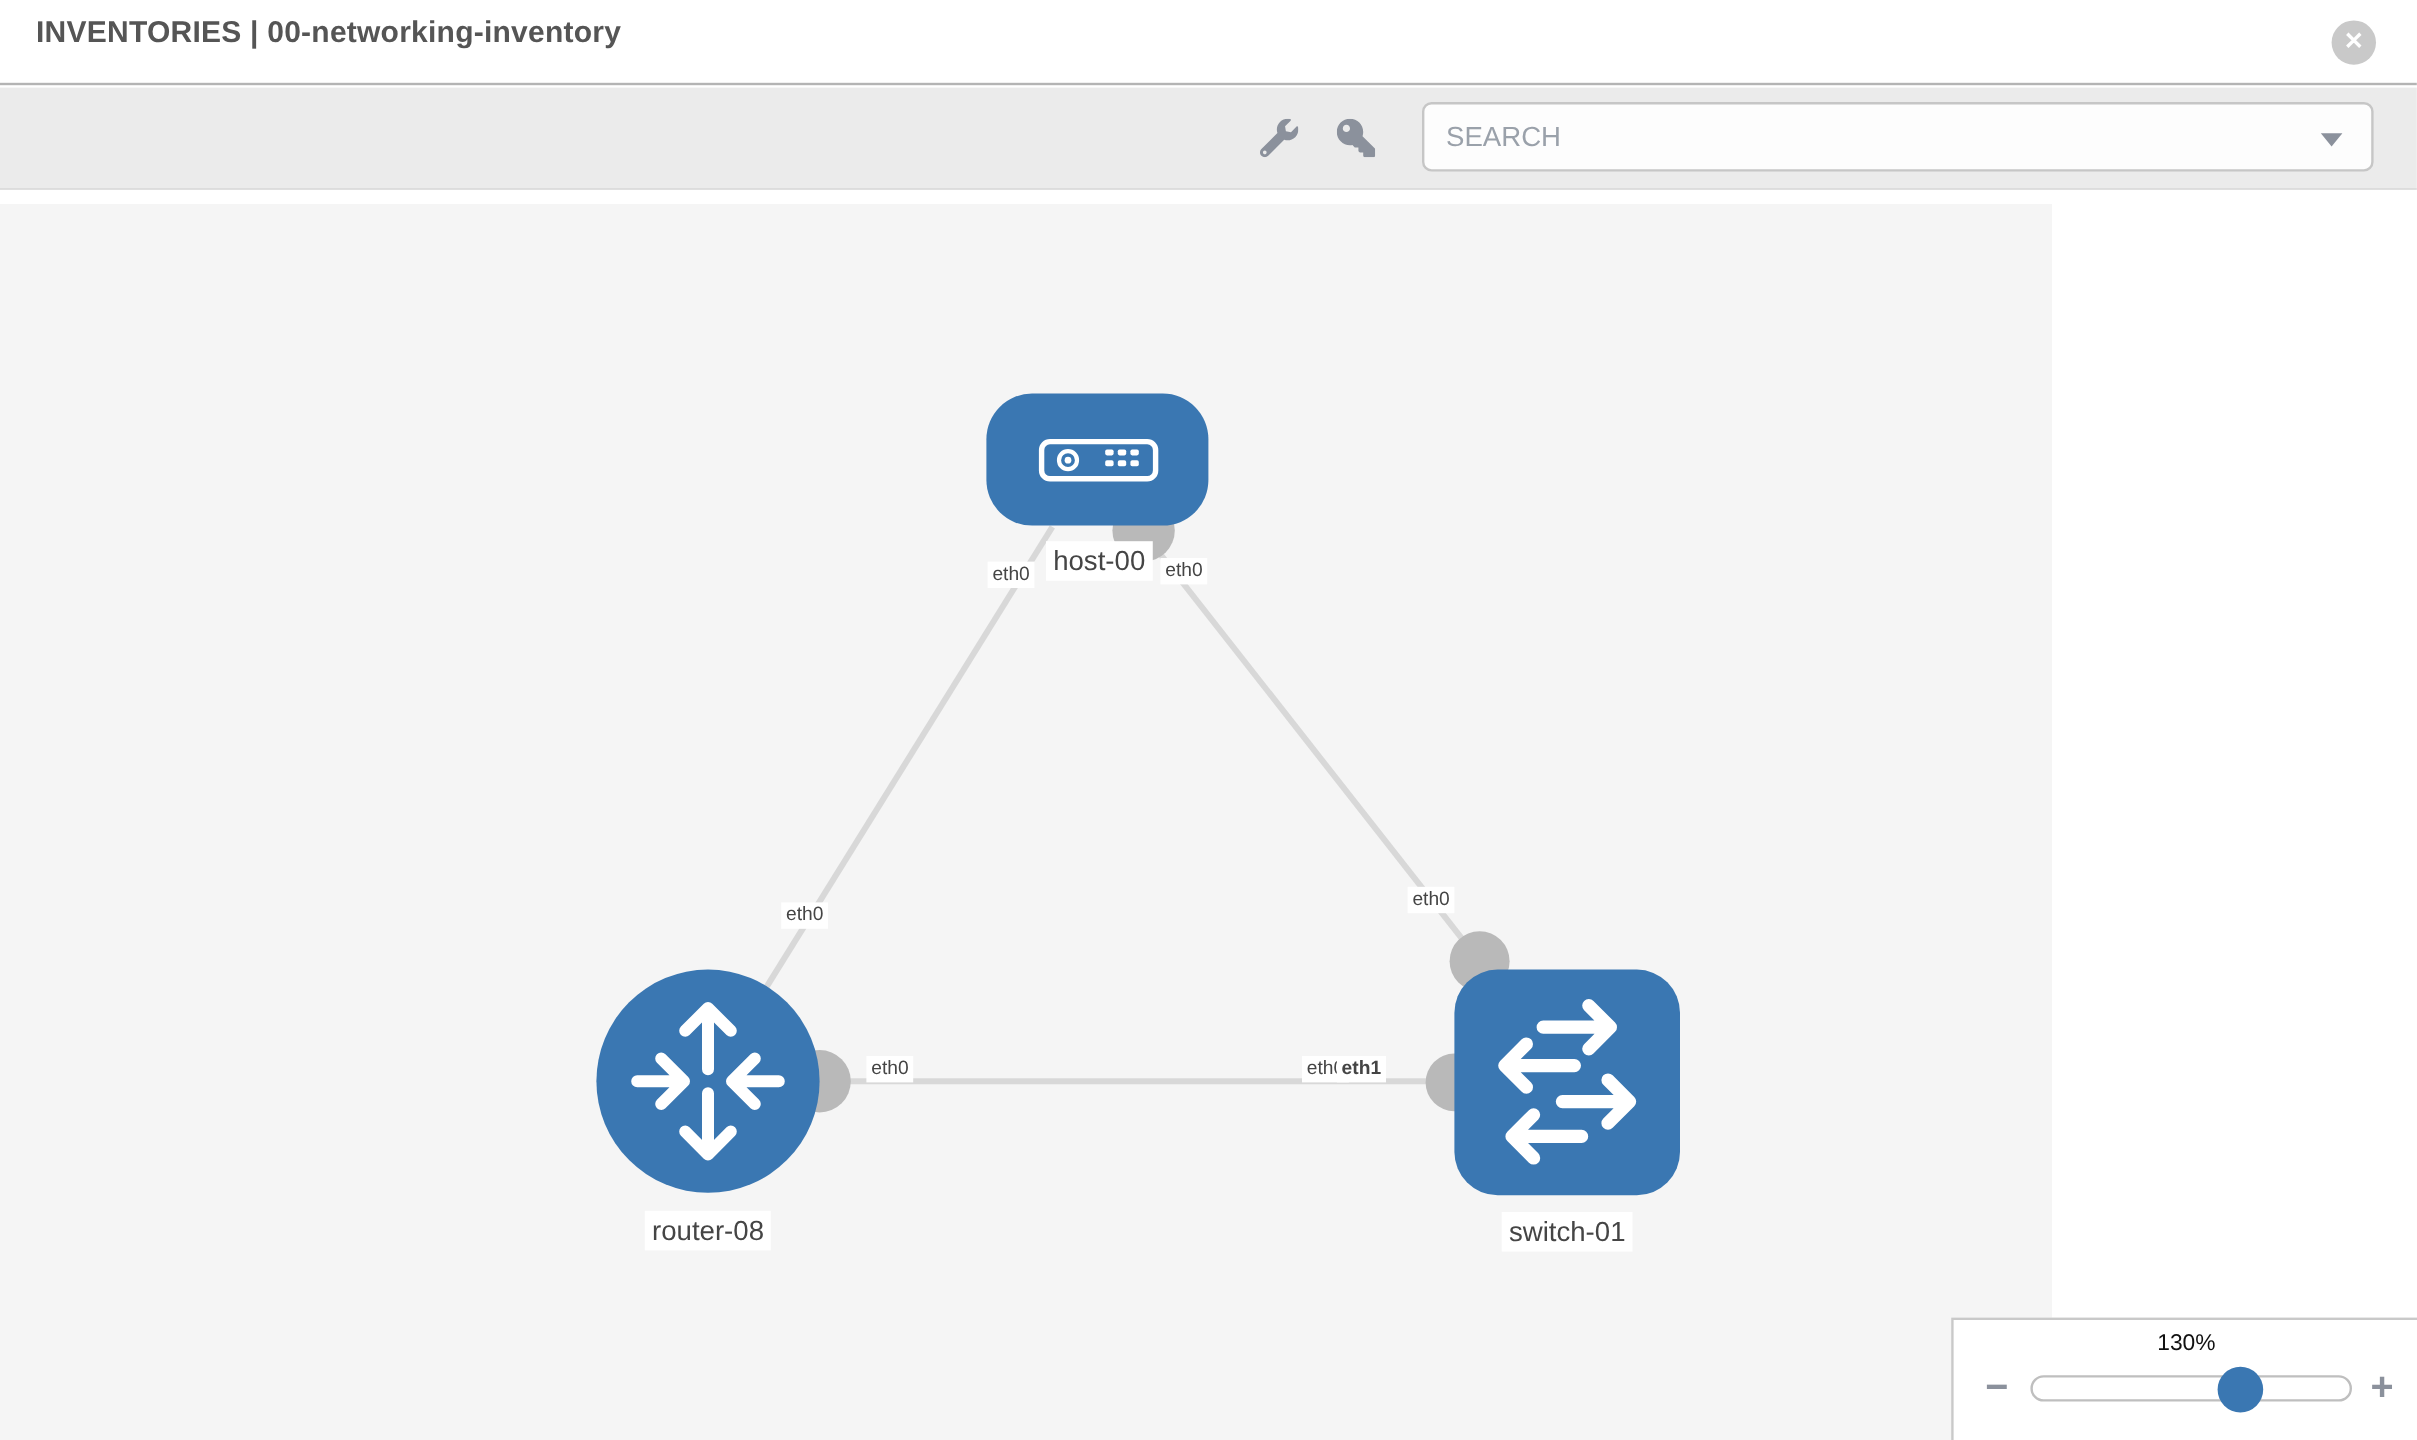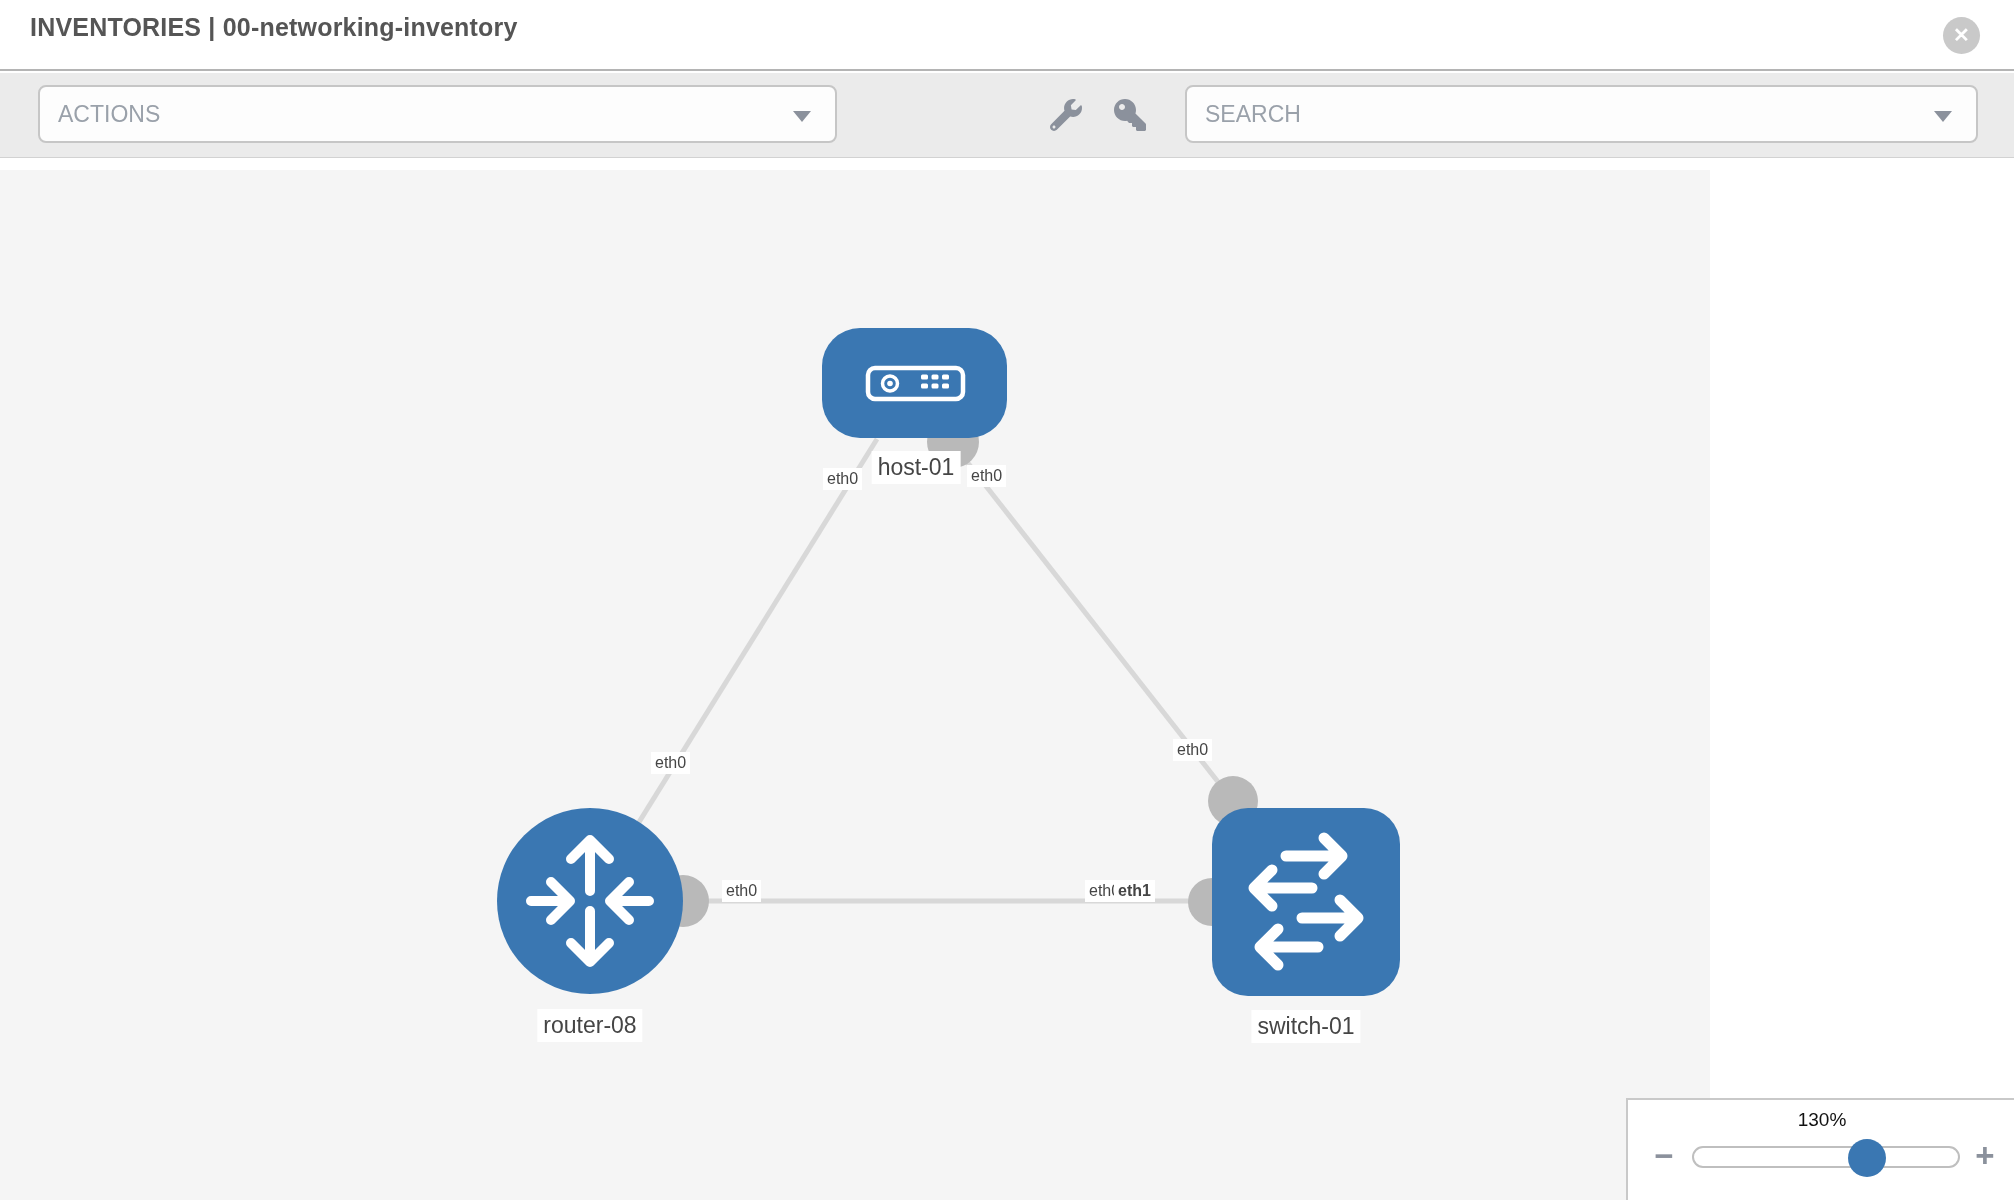--- a/index.html
+++ b/index.html
@@ -56,24 +56,20 @@
 </head>
 <body>
 
 <div class="header">
   <div class="title">INVENTORIES | 00-networking-inventory</div>
   <div class="close-btn">✕</div>
 </div>
 
 <div class="toolbar">
 
-  <div class="combo" style="left:38px; width:799px;">
-    <span class="combo-label">ACTIONS</span>
-    <span class="combo-caret"></span>
-  </div>
 
   <span class="tool-icon" style="left:1050px;">
     <svg viewBox="0 0 512 512">
         <path d="M507.73 109.1c-2.24-9.03-13.54-12.09-20.12-5.51l-74.36 74.36-67.88-11.31-11.31-67.88 74.36-74.36c6.62-6.62 3.43-17.9-5.66-20.16-47.38-11.74-99.55.91-136.58 37.93-39.64 39.64-50.55 97.1-34.05 147.2L18.74 402.76c-24.99 24.99-24.99 65.51 0 90.5 24.99 24.99 65.51 24.99 90.5 0l213.21-213.21c50.12 16.71 107.47 5.68 147.37-34.22 37.07-37.07 49.7-89.32 37.91-136.73zM64 472c-13.25 0-24-10.75-24-24 0-13.26 10.75-24 24-24s24 10.74 24 24c0 13.25-10.75 24-24 24z"></path>
       </svg>
   </span>
 
   <span class="tool-icon" style="left:1114px;">
     <svg viewBox="0 0 512 512">
         <g transform="translate(512,0) scale(-1,1)">
@@ -140,21 +136,21 @@
   </svg>
 
   <div class="net-label if-label" style="left:823px; top:298px;">eth0</div>
   <div class="net-label if-label" style="left:967px; top:295px;">eth0</div>
   <div class="net-label if-label" style="left:651px; top:582px;">eth0</div>
   <div class="net-label if-label" style="left:1173px; top:569px;">eth0</div>
   <div class="net-label if-label" style="left:722px; top:710px;">eth0</div>
   <div class="net-label if-label" style="left:1085px; top:710px;">eth0</div>
   <div class="net-label if-label" style="left:1114px; top:710px;font-weight:bold;">eth1</div>
 
-  <div class="net-label node-label" style="left:916px; top:281px;">host-01</div>
+  <div class="net-label node-label" style="left:916px; top:281px;">host-00</div>
   <div class="net-label node-label" style="left:590px; top:839px;">router-08</div>
   <div class="net-label node-label" style="left:1306px; top:840px;">switch-01</div>
 
   <div class="zoom-panel">
     <div class="zoom-value">130%</div>
     <div class="zoom-minus">−</div>
     <div class="zoom-track">
       <div class="zoom-thumb"></div>
     </div>
     <div class="zoom-plus">+</div>

